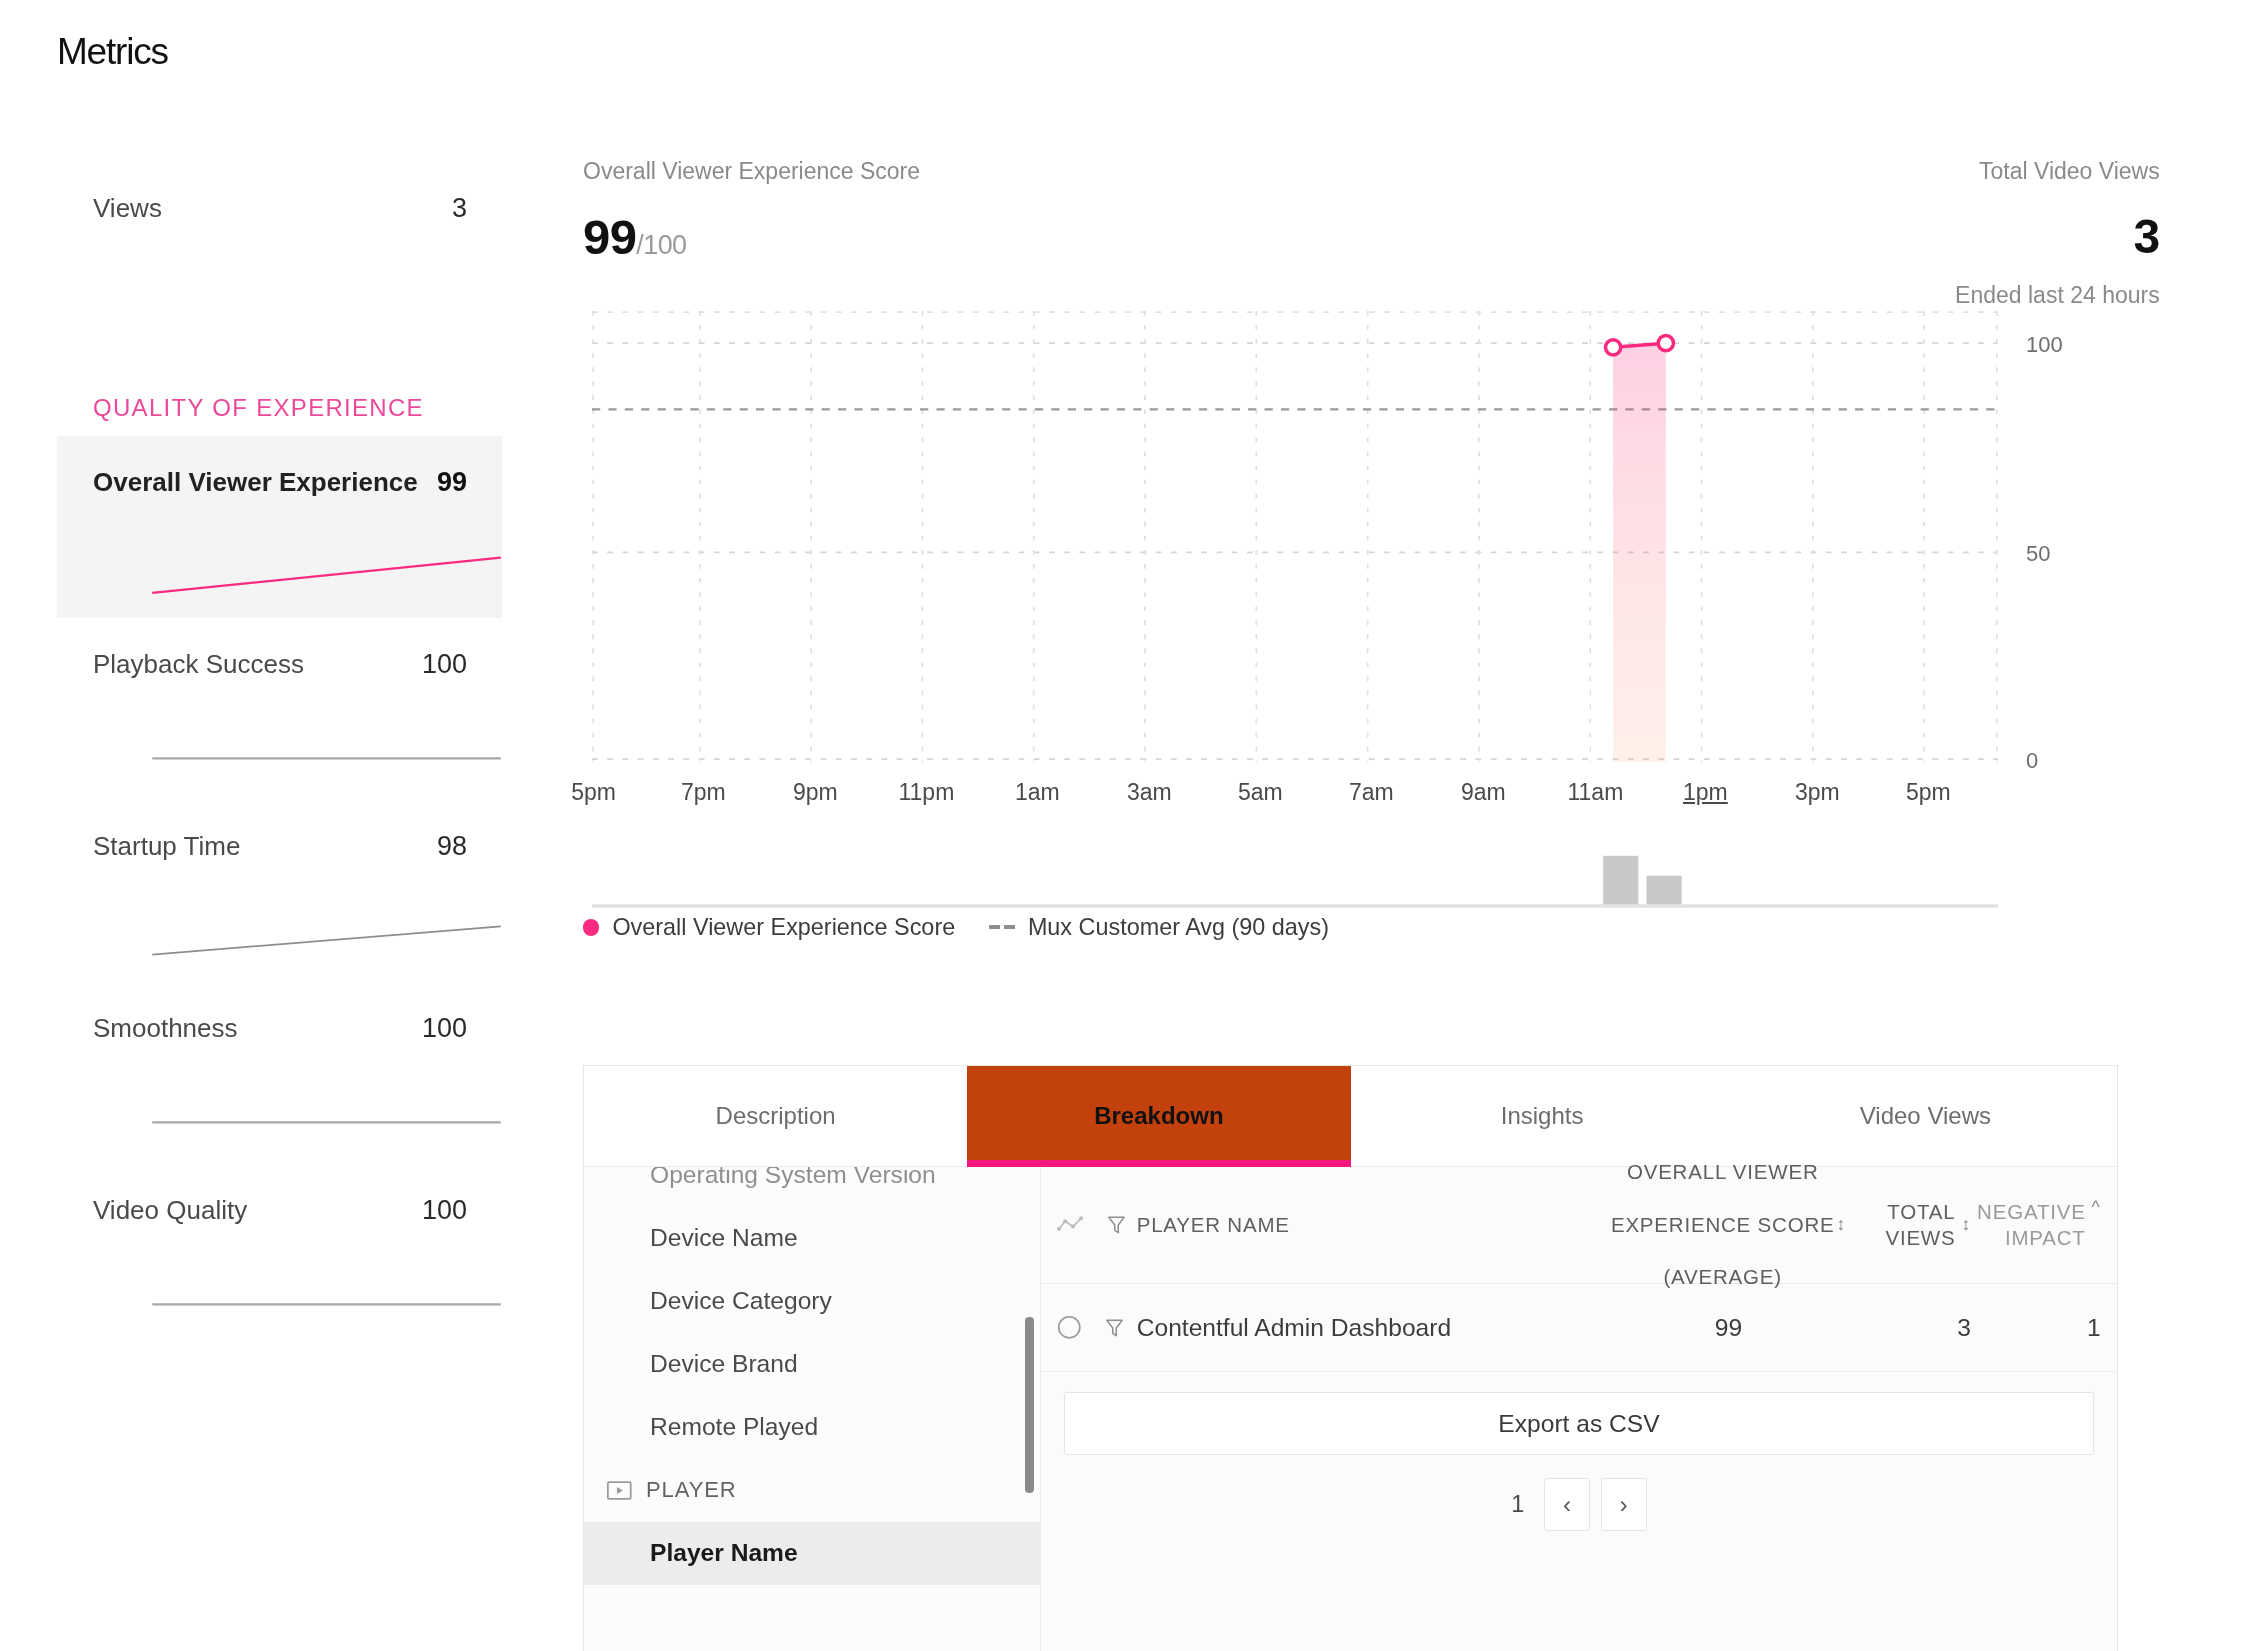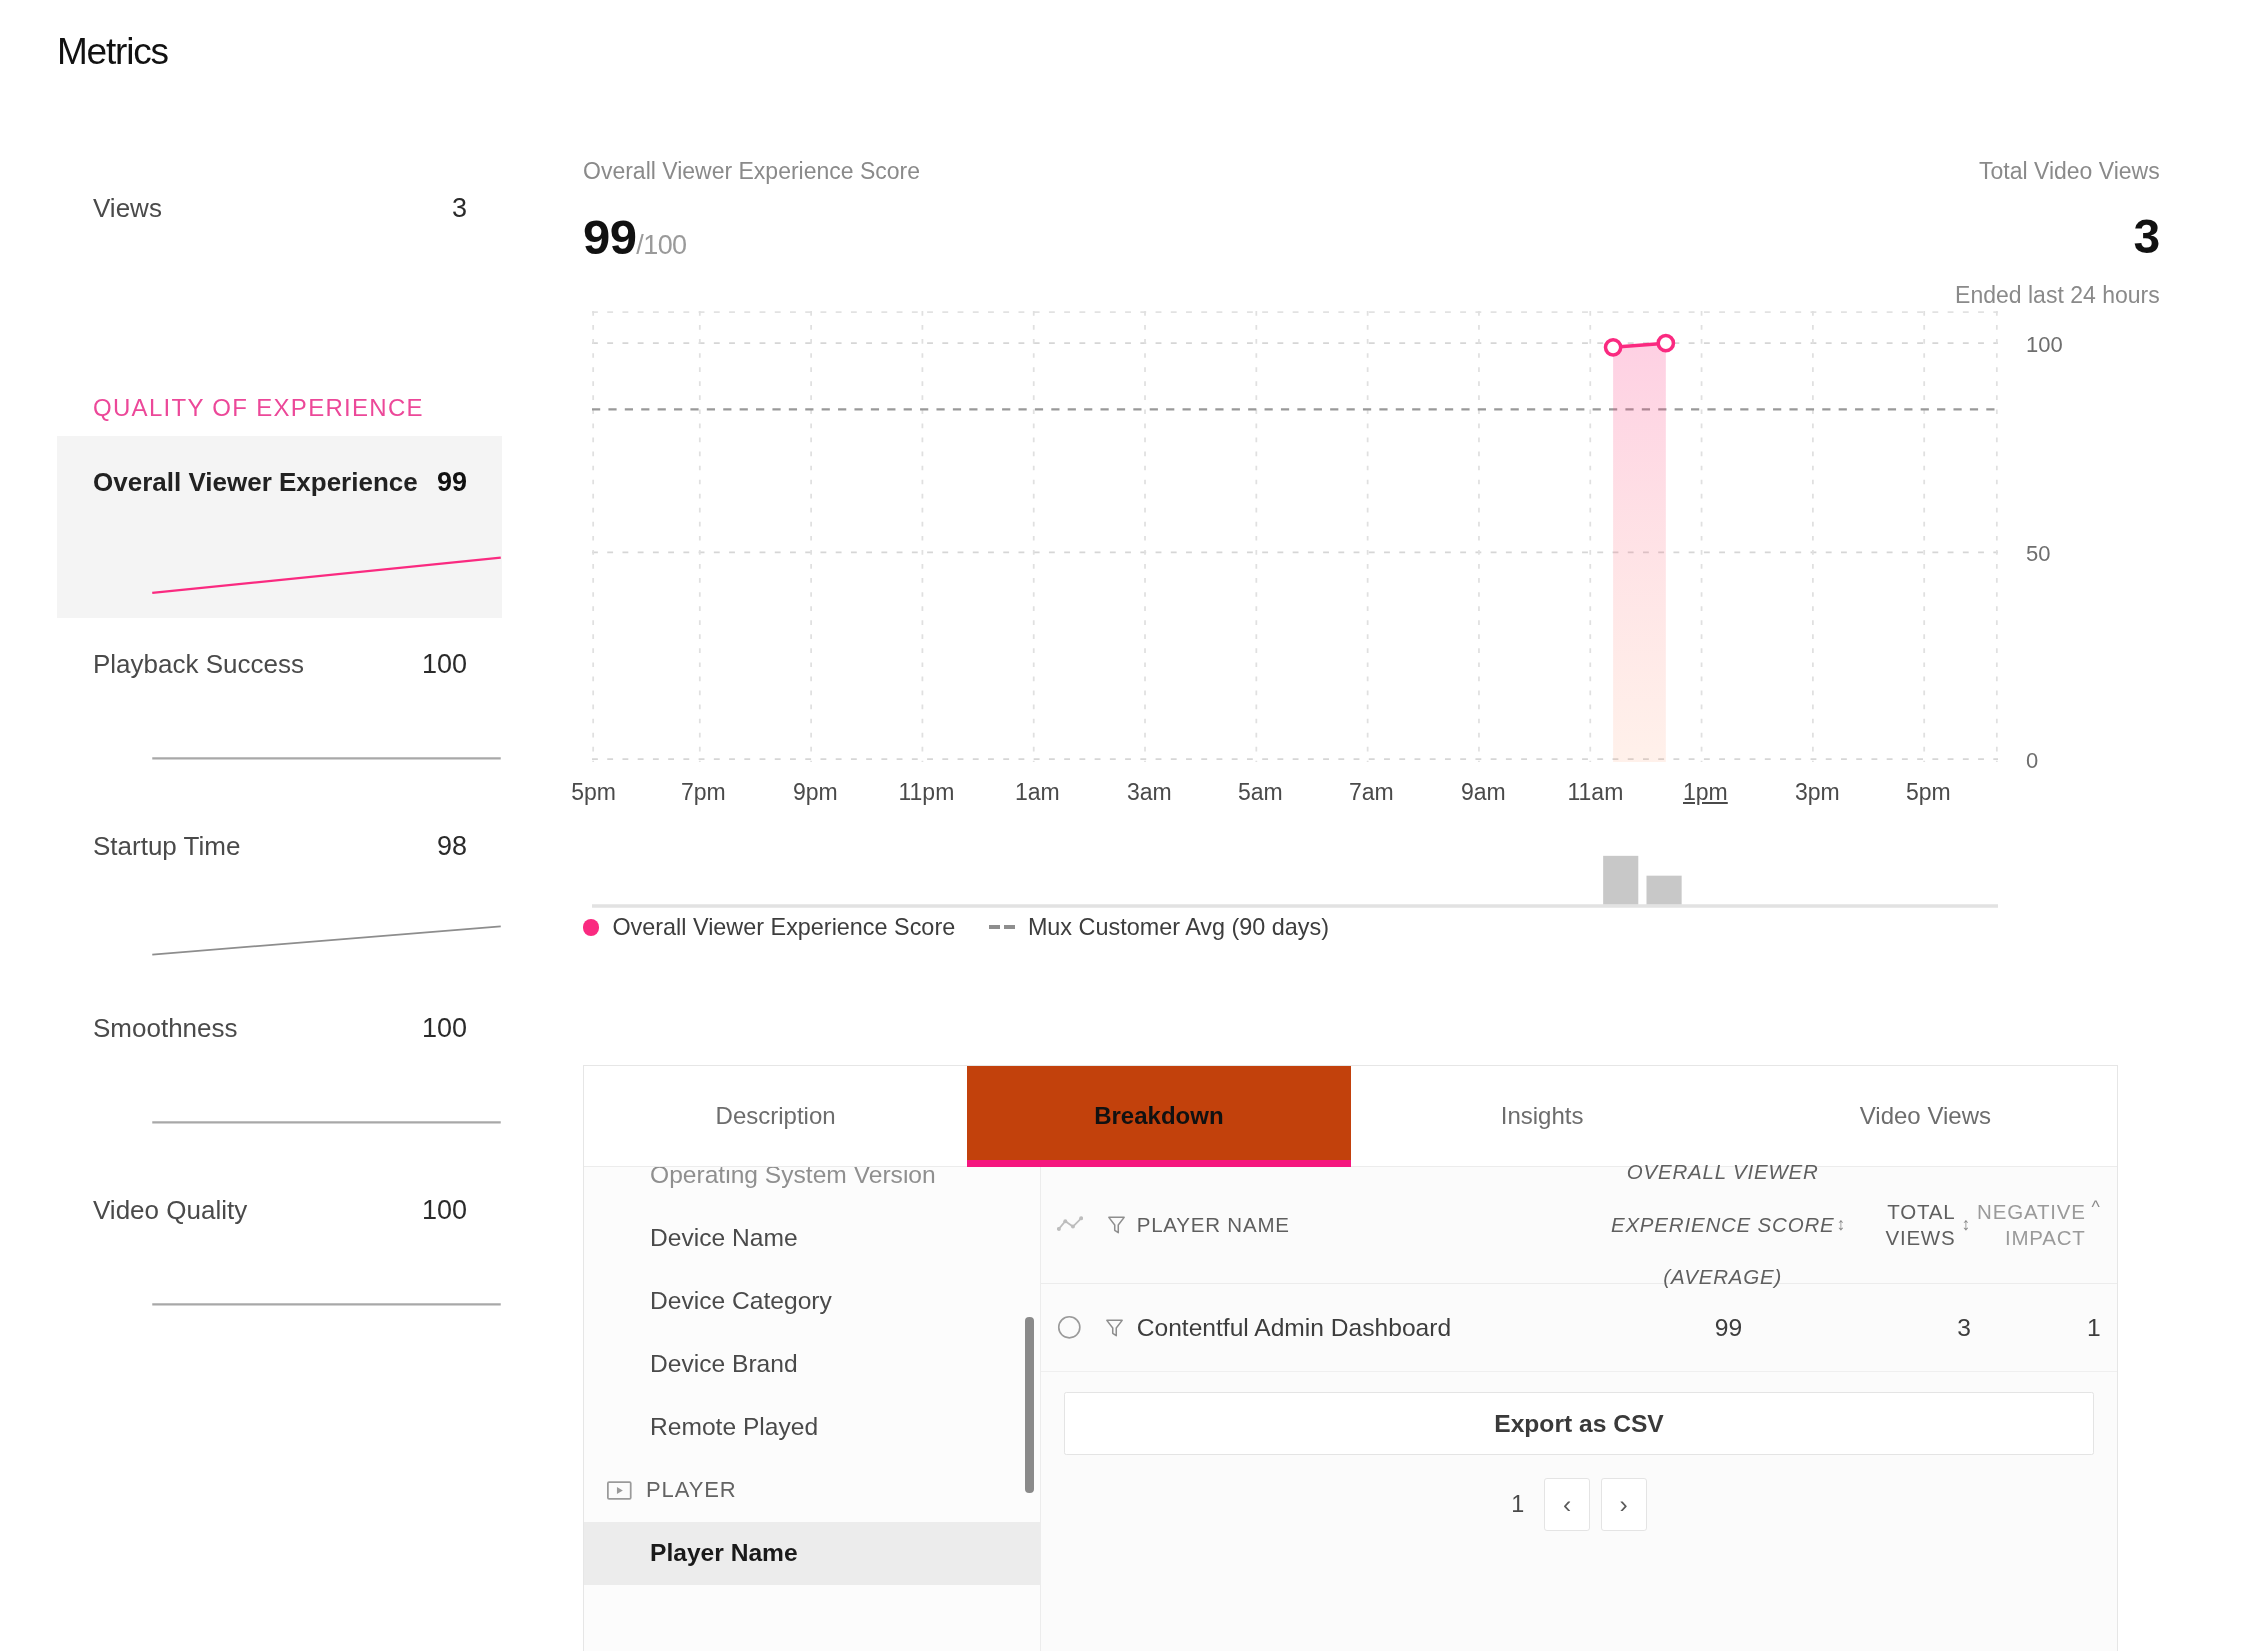--- a/index.html
+++ b/index.html
@@ -140,37 +140,37 @@
   .thead {
     display:flex; align-items:center; height:117px;
     border-bottom:0.6px solid #ececec; background:#fbfbfb;
   }
   .th {
     font-size:20.5px; letter-spacing:0.8px; color:#5f5f5f;
     text-transform:uppercase; line-height:1.28;
   }
   .th-icons { width:91px; display:flex; align-items:center; gap:23.4px; padding-left:16.4px; }
   .th-name { flex:1; padding-left:4.7px; }
-  .th-score { width:275px; text-align:center; display:flex; align-items:center; justify-content:center; gap:2px;font-style:italic; }
+  .th-score { width:275px; text-align:center; display:flex; align-items:center; justify-content:center; gap:2px; }
   .th-score span { display:block; }
   .th-views { width:105px; text-align:right; display:flex; align-items:center; justify-content:flex-end; gap:5.9px; }
   .th-neg { width:146px; text-align:right; padding-right:16.4px; color:#9a9a9a; display:flex; align-items:flex-start; justify-content:flex-end; gap:5.9px; }
 
   .trow { display:flex; align-items:center; height:88px; border-bottom:0.6px solid #efefef; }
   .td-icons { width:91px; display:flex; align-items:center; gap:23.4px; padding-left:16.4px; }
   .td-name { flex:1; font-size:24.6px; color:#3d3d3d; padding-left:4.7px; }
   .td-score { width:275px; text-align:center; font-size:24.6px; color:#3d3d3d; }
   .td-views { width:105px; text-align:right; font-size:24.6px; color:#3d3d3d; }
   .td-neg { width:146px; text-align:right; font-size:24.6px; color:#3d3d3d; padding-right:16.4px; }
 
   .export-btn {
     margin:20px 23.4px 0 23.4px; height:63px;
     border:0.6px solid #e4e4e4; background:#fff; border-radius:2.3px;
     display:flex; align-items:center; justify-content:center;
-    font-size:24.6px; color:#3a3a3a; cursor:pointer;font-weight:bold;
+    font-size:24.6px; color:#3a3a3a; cursor:pointer;
   }
   .pager {
     margin-top:23.4px; display:flex; align-items:center; justify-content:center; gap:10.5px;
   }
   .pager-num { font-size:23.4px; color:#4a4a4a; margin-right:9.4px; }
   .pager-btn {
     width:46px; height:53px; border:0.6px solid #e4e4e4; background:#fff;
     border-radius:2.9px; display:flex; align-items:center; justify-content:center;
     font-size:24.6px; color:#5a5a5a; cursor:pointer;
   }

